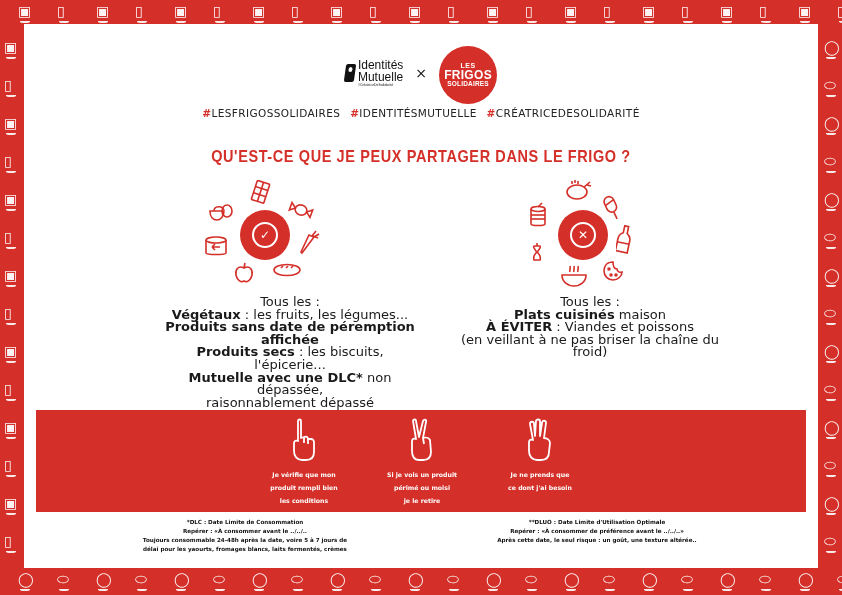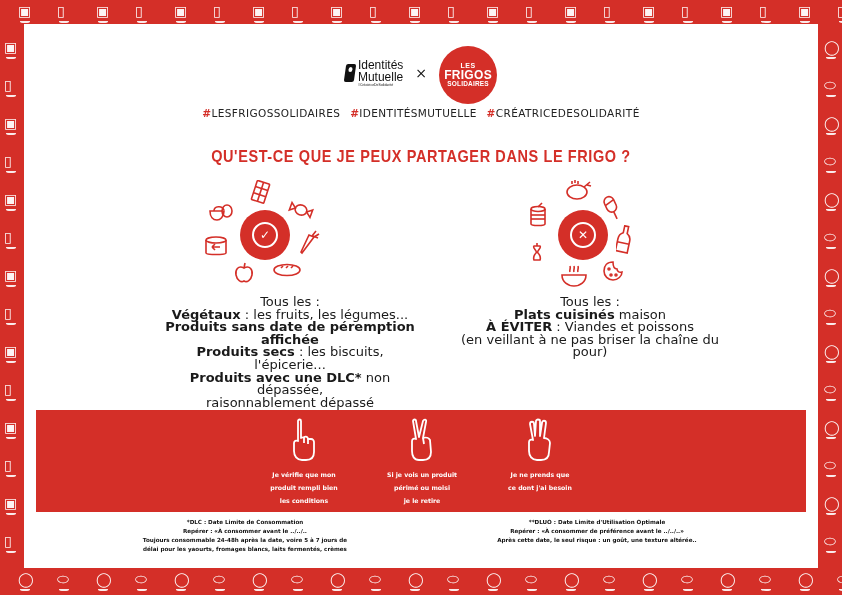--- a/index.html
+++ b/index.html
@@ -432,29 +432,29 @@
     <div class="core">
       <div class="ring">✕</div>
     </div>
   </div>
 
   <div class="list" style="left:136px; top:272px; width:260px;">
     <div>Tous les :</div>
     <div><b>Végétaux</b><span> : les fruits, les légumes...</span></div>
     <div><b>Produits sans date de péremption affichée</b><span></span></div>
     <div><b>Produits secs</b><span> : les biscuits, l'épicerie...</span></div>
-    <div><b>Produits avec une DLC*</b><span> non dépassée,</span></div>
+    <div><b>Mutuelle avec une DLC*</b><span> non dépassée,</span></div>
     <div><b></b><span>raisonnablement dépassé</span></div>
   </div>
 
   <div class="list" style="left:436px; top:272px; width:260px;">
     <div>Tous les :</div>
     <div><b>Plats cuisinés</b><span> maison</span></div>
     <div><b>À ÉVITER</b><span> : Viandes et poissons</span></div>
-    <div><span>(en veillant à ne pas briser la chaîne du pour)</span></div>
+    <div><span>(en veillant à ne pas briser la chaîne du froid)</span></div>
   </div>
 
   <div class="band">
     <div class="step" style="left:208px;">
       <svg width="26" height="44" viewBox="0 0 26 44">
         <g fill="none" stroke="#fff" stroke-width="1.8" stroke-linejoin="round">
           <path d="M7 3 C7 1 10 1 10 3 L10 20 L13 19 C15 18 17 19 17 21 L20 21 C22 21 23 23 23 24 L23 34 C23 39 20 42 15 42 L11 42 C6 42 3 38 3 33 L3 25 C3 23 5 22 7 23 Z"></path>
           <path d="M13 19 L13 25 M17 21 L17 26"></path>
         </g>
       </svg>

